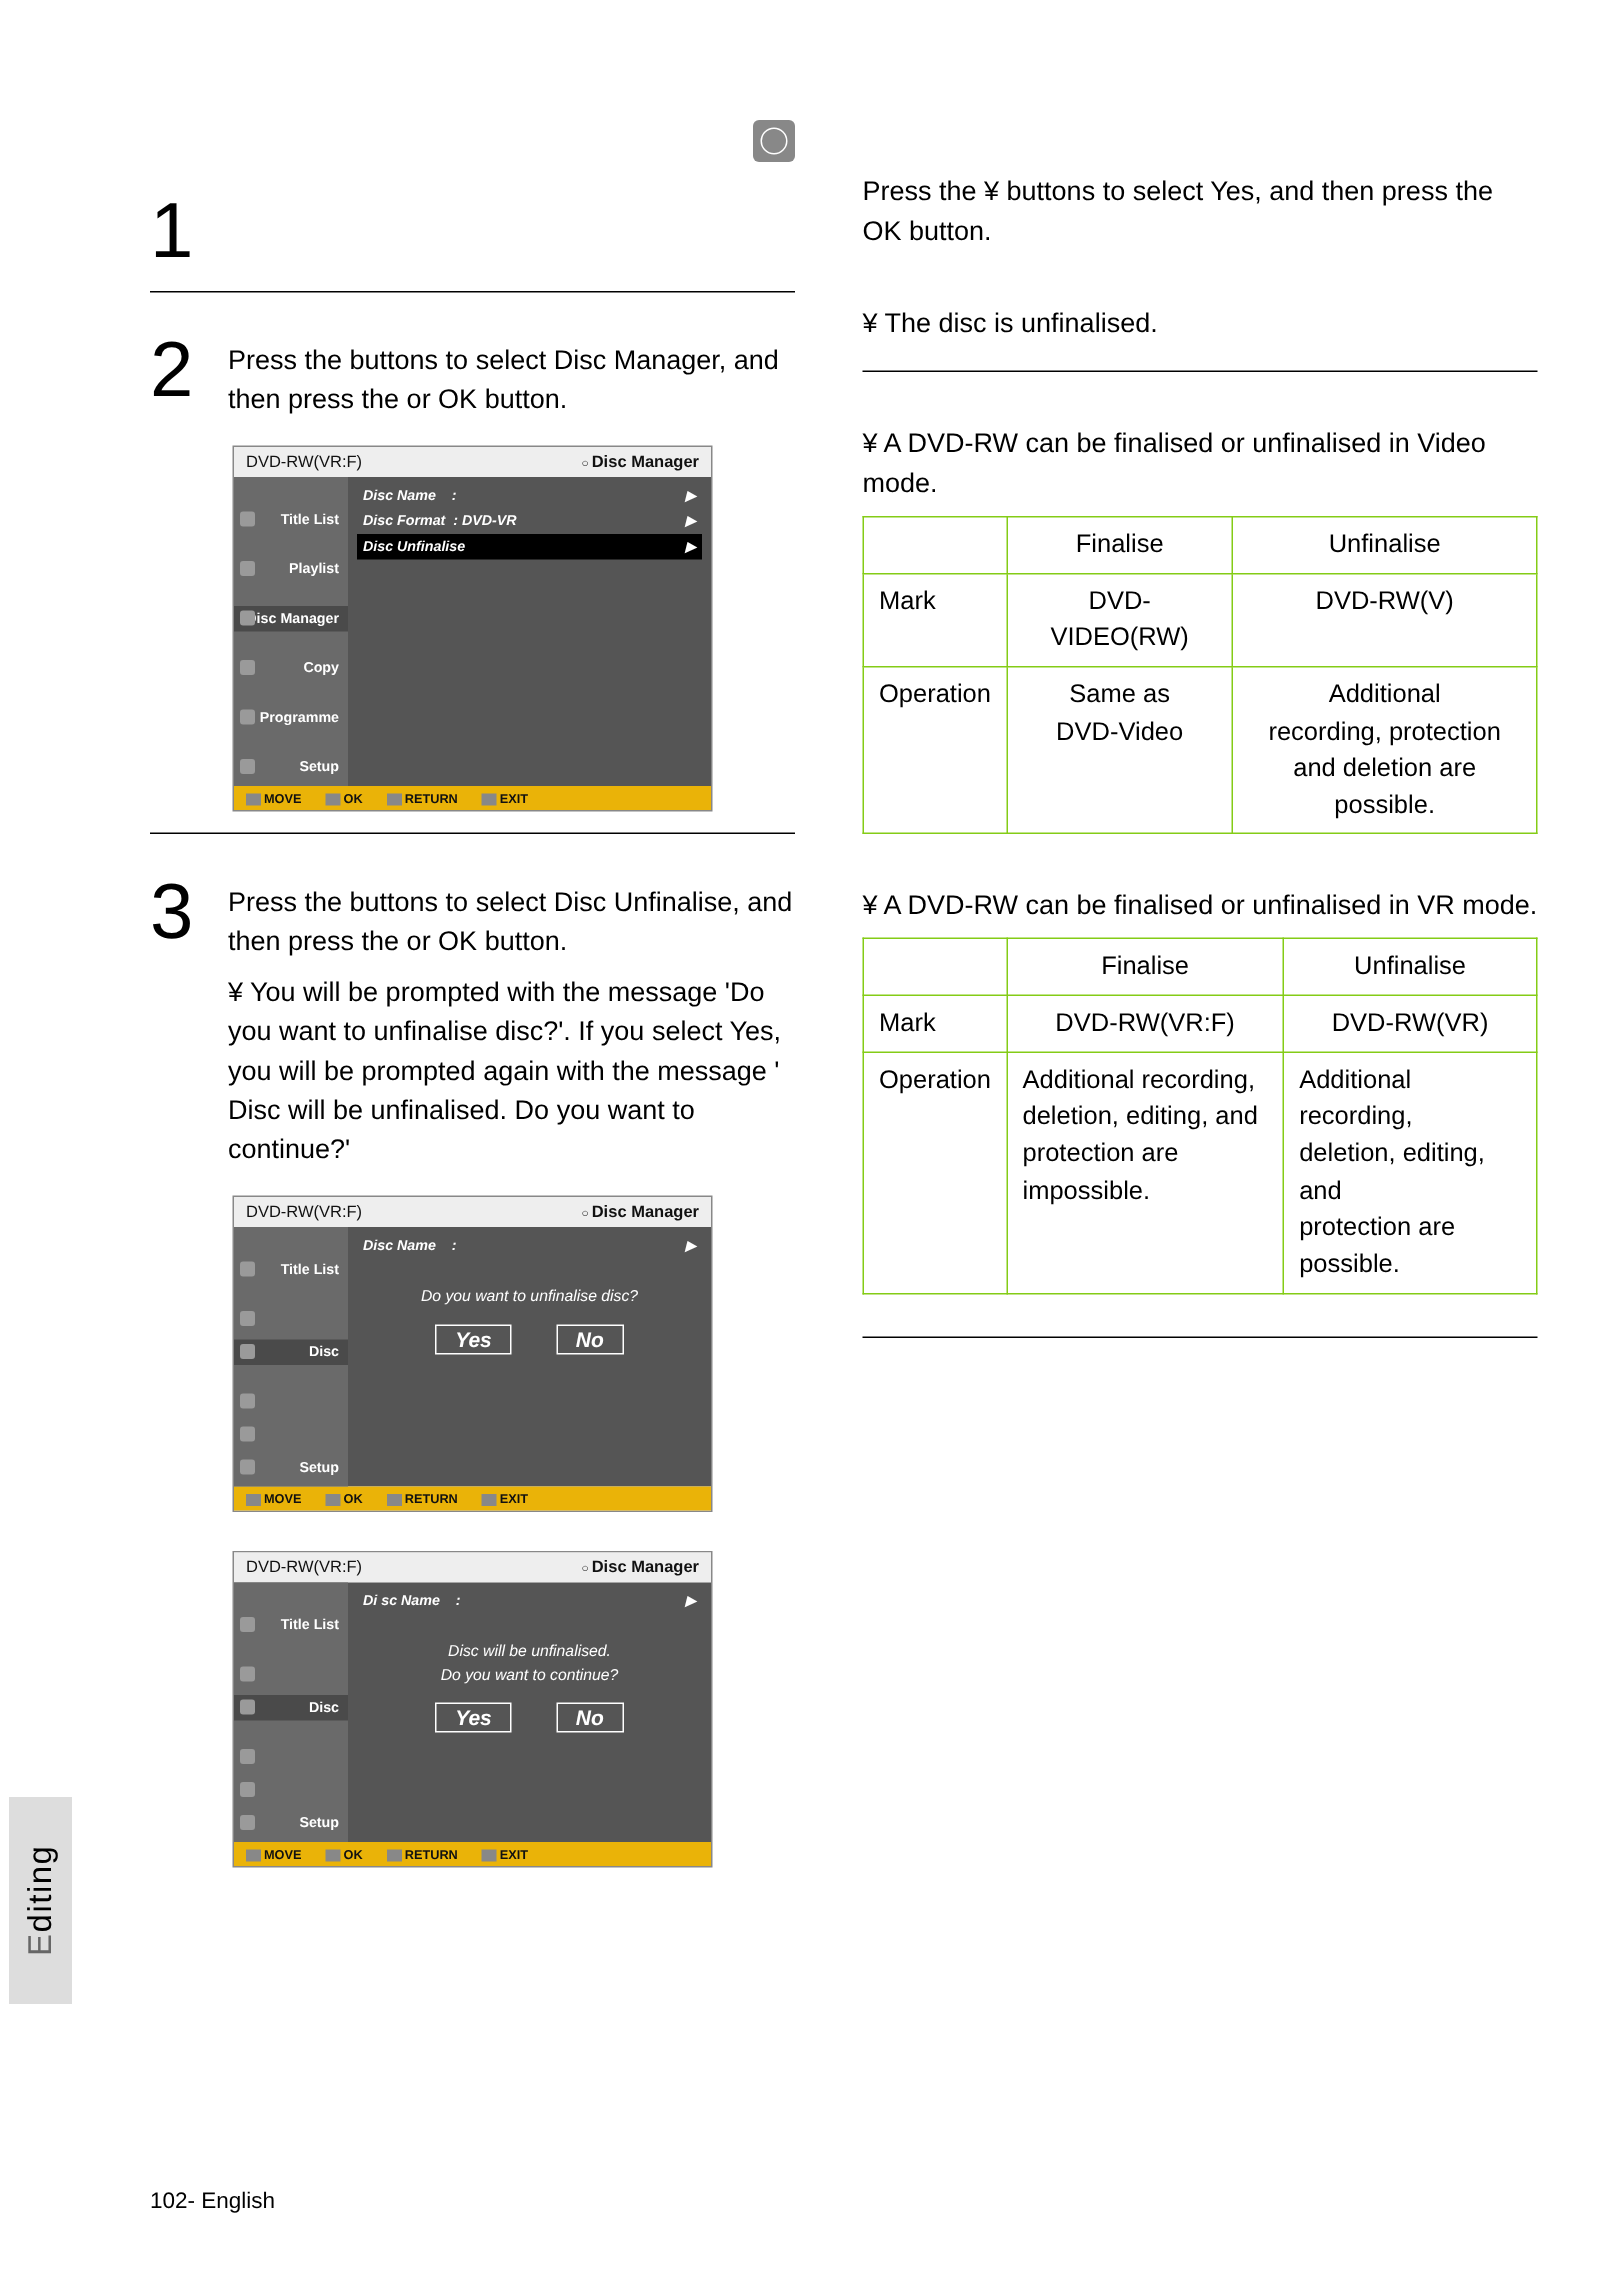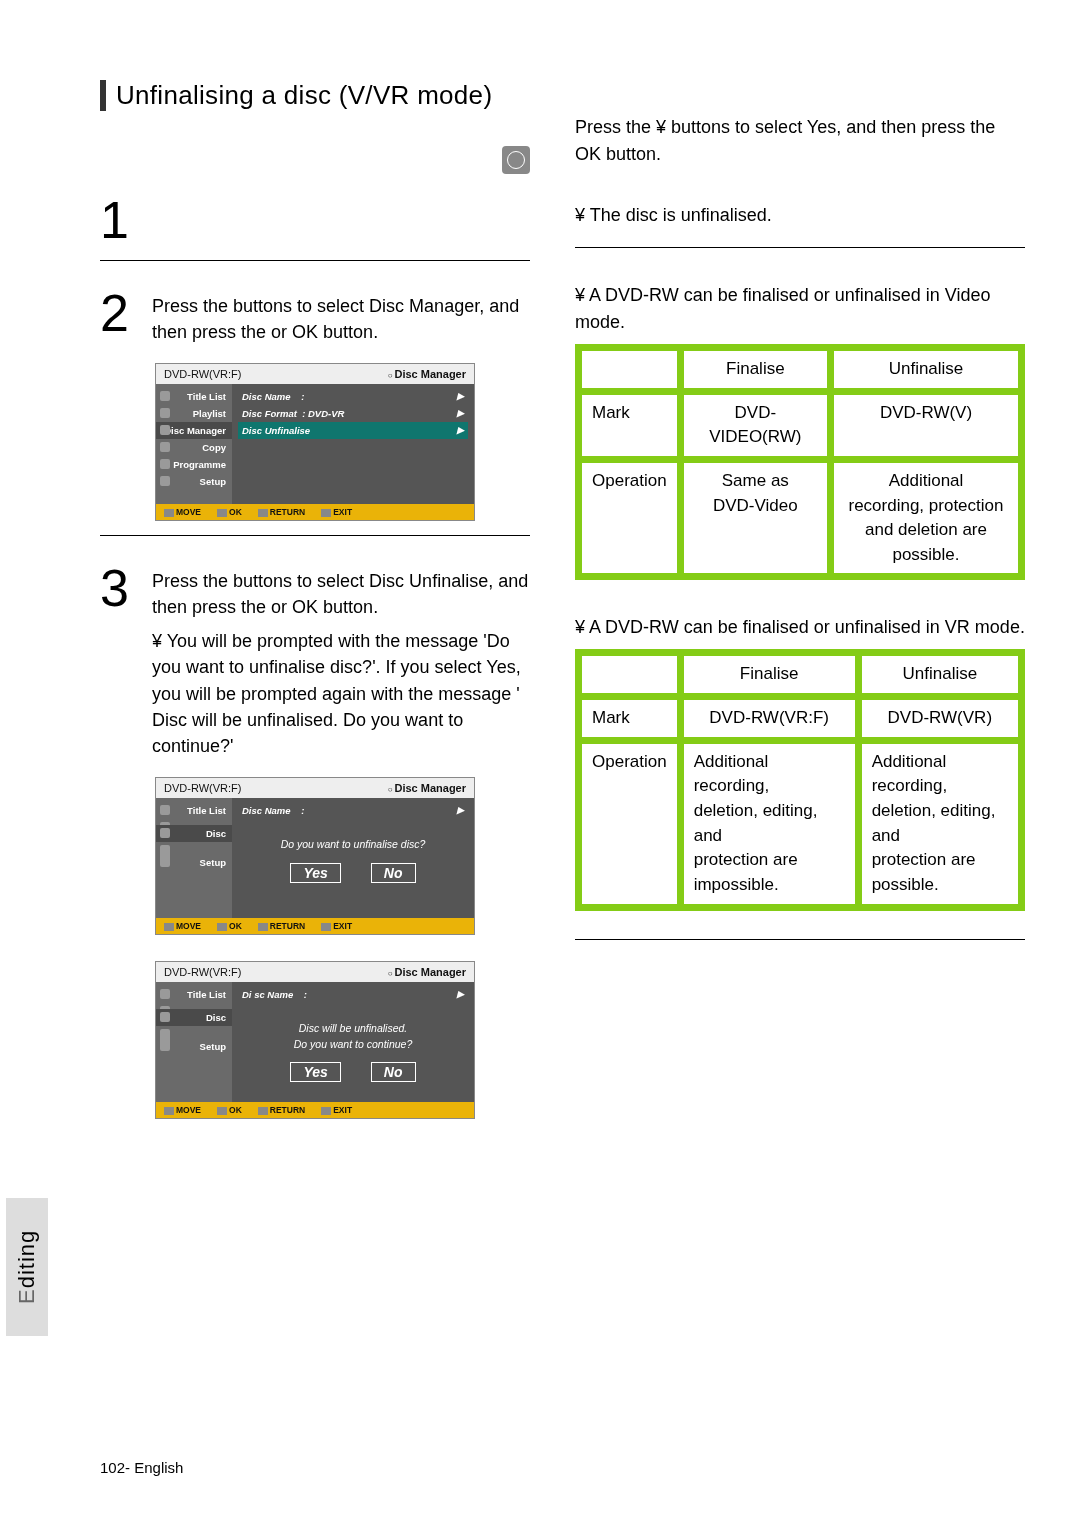--- a/index.html
+++ b/index.html
@@ -82,34 +82,35 @@
     width: 76px;
     background: #6a6a6a;
     padding: 4px 0;
   }
   .osd-side-item {
     padding: 3px 6px;
     text-align: right;
     font-weight: bold;
     font-size: 9.5px;
     position: relative;
+    margin-top: 16px;
   }
   .osd-side-icon {
     position:absolute; left:4px; top:3px;
     width:10px;height:10px;background:#9a9a9a;border-radius:2px;
   }
   .osd-side-item.active { background:#4a4a4a; }
   .osd-main { flex:1; padding:4px 6px;font-style:italic; }
   .osd-row {
     padding: 3px 4px;
     display:flex; justify-content:space-between;
     font-weight:bold;
     font-size:9.5px;
   }
-  .osd-row.hl { background:#0f766e; }
+  .osd-row.hl { background:#000000; }
   .osd-arrow { font-size:9px; }
   .osd-prompt {
     text-align:center;
     padding: 18px 8px 10px 8px;
     font-size:10.5px;
     line-height:1.5;
   }
   .osd-btnrow { display:flex; justify-content:center; gap:30px; padding-bottom:14px; }
   .osd-btn { border:1px solid #fff; padding:1px 12px; font-weight:bold; font-size:14px; }
   .osd-footer {
@@ -123,21 +124,21 @@
 
   
   .note-text { line-height:1.5; margin-bottom:8px;margin-top:34px; }
   table.info {
     border-collapse: collapse;
     width: 100%;
     margin: 6px 0 28px 0;
     font-size: 17px;
   }
   table.info th, table.info td {
-    border: 7px solid #84cc16;
+    border: 1px solid #84cc16;
     padding: 6px 10px;
     text-align: center;
     vertical-align: top;
     line-height:1.45;
   }
   table.info th { font-weight: normal; }
   table.info td:first-child, table.info th:first-child { text-align: left; }
 
   
   .side-tab {
@@ -157,21 +158,20 @@
     left: 100px;
     bottom: 50px;
     font-size: 15px;
   }
 </style>
 </head>
 <body>
 
 <div class="page">
   <div class="col-left">
-    <h2 class="section-title">Unfinalising a disc (V/VR mode)</h2>
     <div class="disc-icon">
         <div class="inner"></div>
       </div>
 
     <div class="step">
       <div class="step-num">1</div>
     </div>
     <hr class="thin">
 
     <div class="step">

